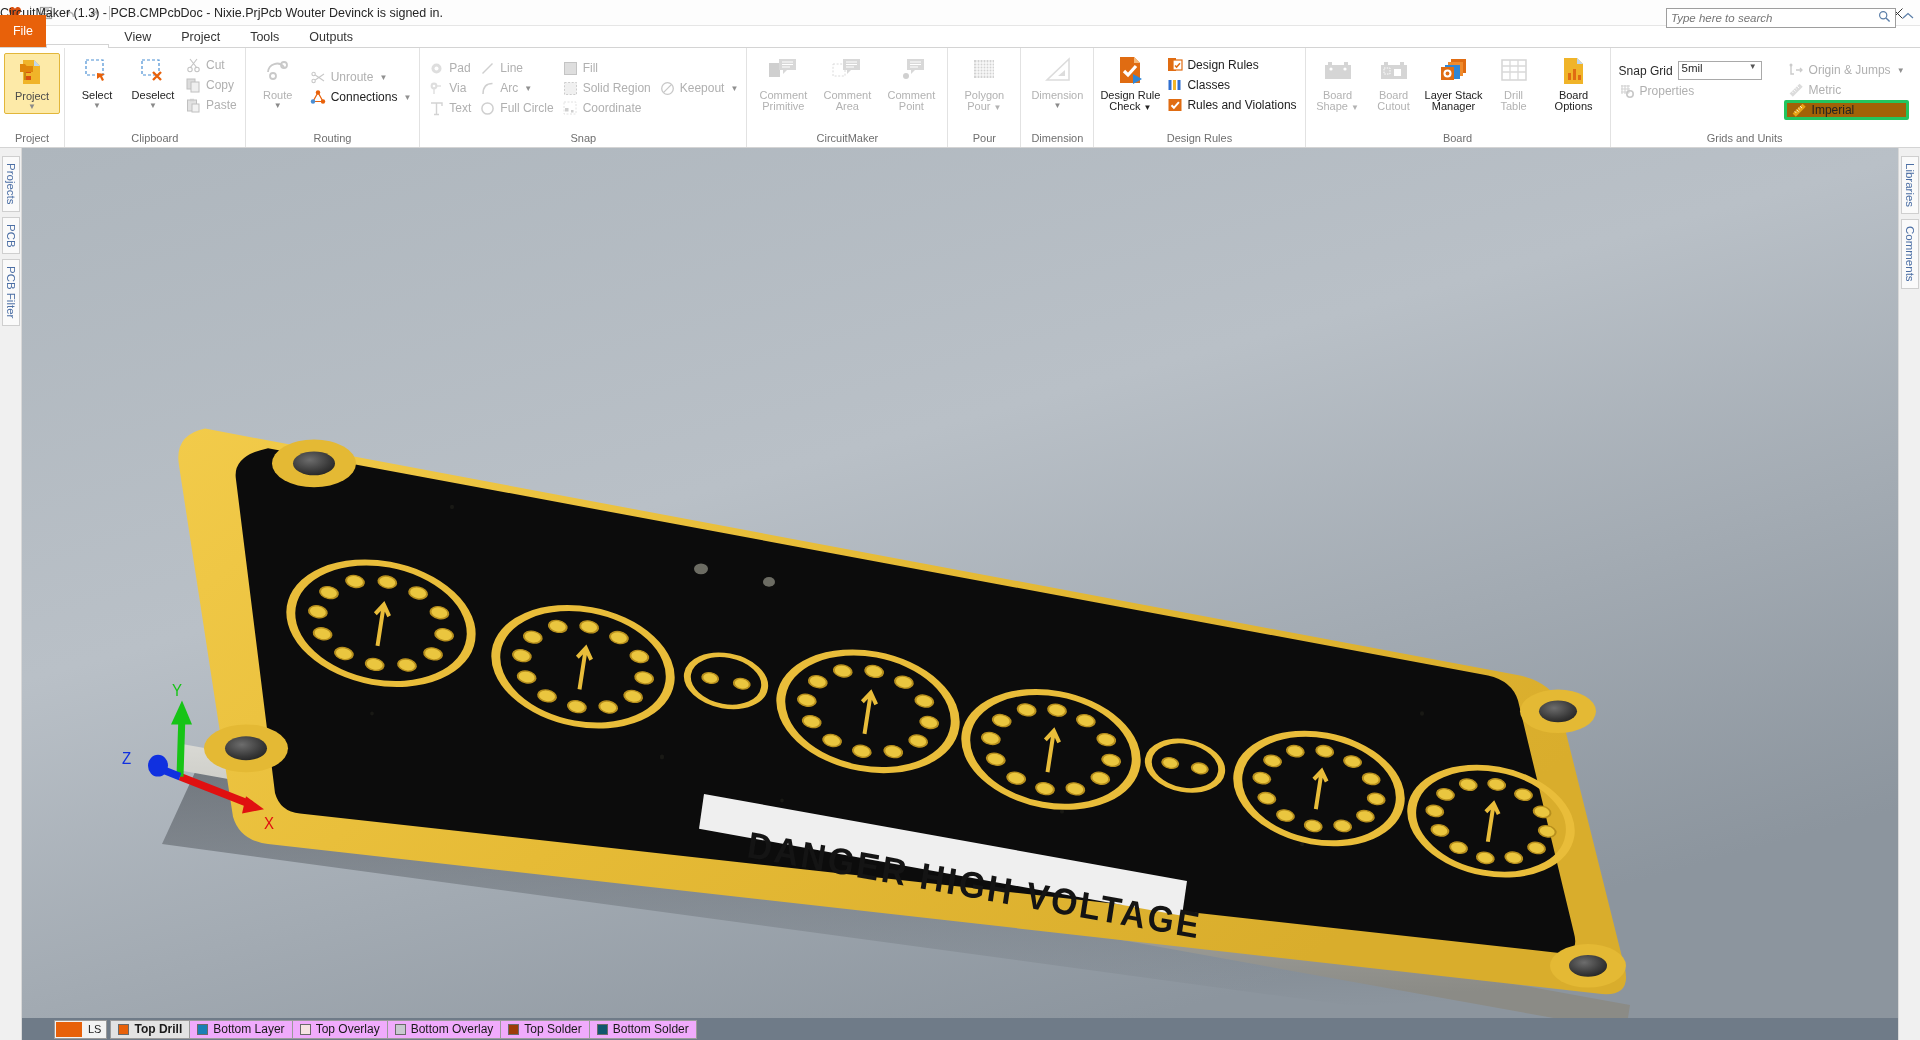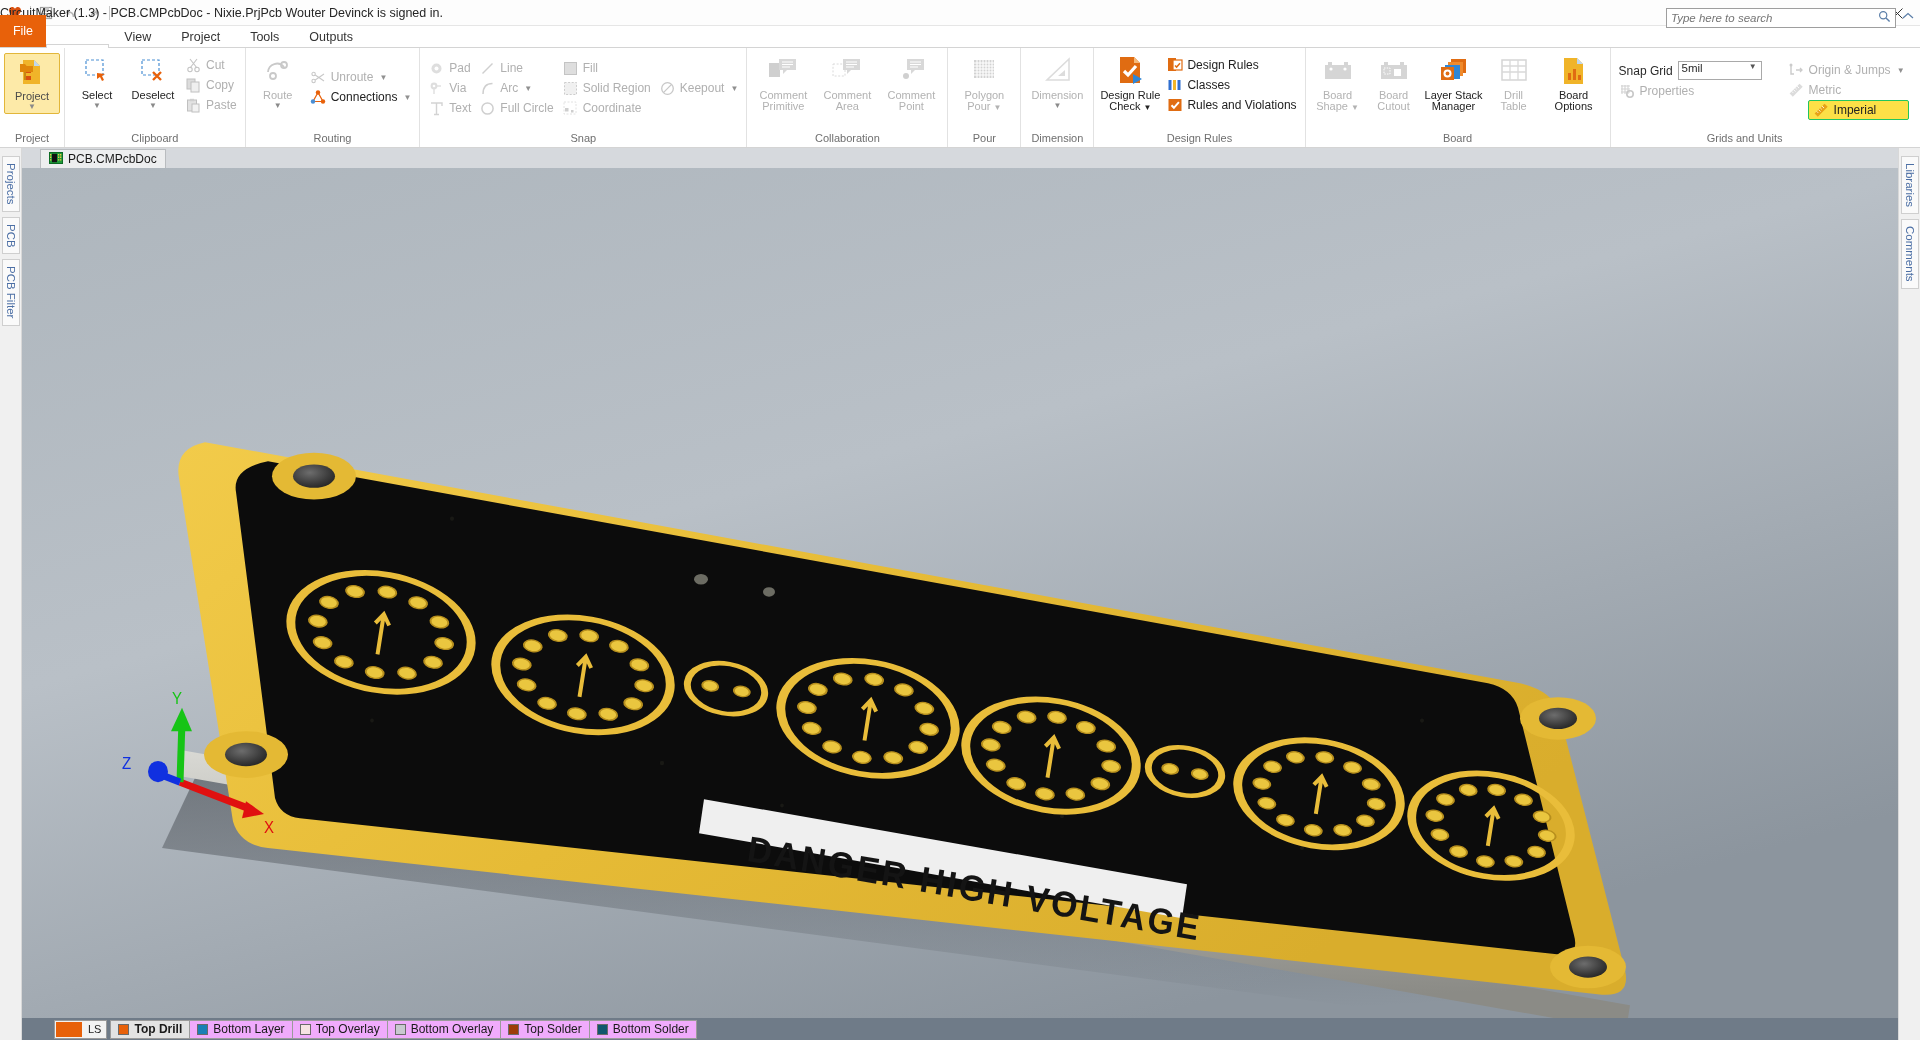--- a/index.html
+++ b/index.html
@@ -419,21 +419,21 @@
           <svg width="32" height="30" viewBox="0 0 32 30">
             <circle cx="11" cy="20" r="3" fill="#d0d0d0"></circle>
             <path d="M12 3h17v11H20l-4 4v-4h-4z" fill="#d8d8d8"></path>
             <path d="M15 6h11M15 8.5h11M15 11h8" stroke="#fff" stroke-width="1.2"></path>
           </svg>
         </span>
         <span class="lbl">Comment</span>
         <span class="lbl">Point</span>
       </div>
     </div>
-    <div class="rgroup-title">Collaboration</div>
+    <div class="rgroup-title">CircuitMaker</div>
   </div>
 
   <div class="rgroup">
     <div class="rgroup-body">
       <div class="bigbtn wide disabled">
         <span class="ic">
           <svg width="32" height="30" viewBox="0 0 32 30">
             <g fill="#d2d2d2">
               <rect x="6" y="4" width="20" height="18"></rect>
             </g>
@@ -618,21 +618,21 @@
           <span class="ic">
             <svg width="16" height="16" viewBox="0 0 16 16">
               <g transform="rotate(-45 8 8)">
                   <rect x="1" y="6" width="14" height="4.5" fill="#dcdcdc"></rect>
               <path d="M4 6v2M6.5 6v2.8M9 6v2M11.5 6v2.8" stroke="#fff" stroke-width="0.9"></path>
                 </g>
             </svg>
           </span>
           <span>Metric</span>
         </div>
-        <div class="smallbtn enabled" style="background:#fde047;border:1px solid #22c55e;border-radius:2px;margin-left:24px;">
+        <div class="smallbtn enabled" style="background:#a16207;border:3px solid #22c55e;border-radius:2px;">
           <span class="ic">
             <svg width="16" height="16" viewBox="0 0 16 16">
               <g transform="rotate(-45 8 8)">
                   <rect x="1" y="6" width="14" height="4.5" fill="#e8a317"></rect>
               <path d="M4 6v2M6.5 6v2.8M9 6v2M11.5 6v2.8" stroke="#fff6dd" stroke-width="0.9"></path>
                 </g>
             </svg>
           </span>
           <span>Imperial</span>
         </div>
@@ -644,33 +644,20 @@
 
 <div class="workspace">
 
   <div class="sidetabs">
     <div class="vtab">Projects</div>
     <div class="vtab">PCB</div>
     <div class="vtab">PCB Filter</div>
   </div>
 
   <div class="docarea">
-    <div class="doctabs">
-      <div class="doctab">
-        <span>
-          <svg width="14" height="12" viewBox="0 0 14 12">
-            <rect x="0.5" y="0.5" width="13" height="11" fill="#1f9a3a" stroke="#0c6b23"></rect>
-            <rect x="3" y="1.8" width="5" height="8.4" fill="#111"></rect>
-            <path d="M9 2h1.3v1.4H9zM11 2h1.3v1.4H11zM9 4.6h1.3V6H9zM11 4.6h1.3V6H11zM9 7.2h1.3v1.4H9zM11 7.2h1.3v1.4H11z" fill="#f0c843"></path>
-            <path d="M1 2h1.3v1.4H1zM1 4.6h1.3V6H1zM1 7.2h1.3v1.4H1z" fill="#f0c843"></path>
-          </svg>
-        </span>
-        <span>PCB.CMPcbDoc</span>
-      </div>
-    </div>
 
     <div class="canvas3d">
       <svg width="100%" height="100%" viewBox="0 0 1876 800" preserveAspectRatio="none">
         <defs>
           <linearGradient id="bgGrad" x1="0" y1="0" x2="0.6" y2="1">
             <stop offset="0%" stop-color="#aeb6bd"></stop>
             <stop offset="45%" stop-color="#b9c0c7"></stop>
             <stop offset="100%" stop-color="#8c959e"></stop>
           </linearGradient>
           <linearGradient id="shadowGrad" x1="0" y1="0" x2="0.3" y2="1">

